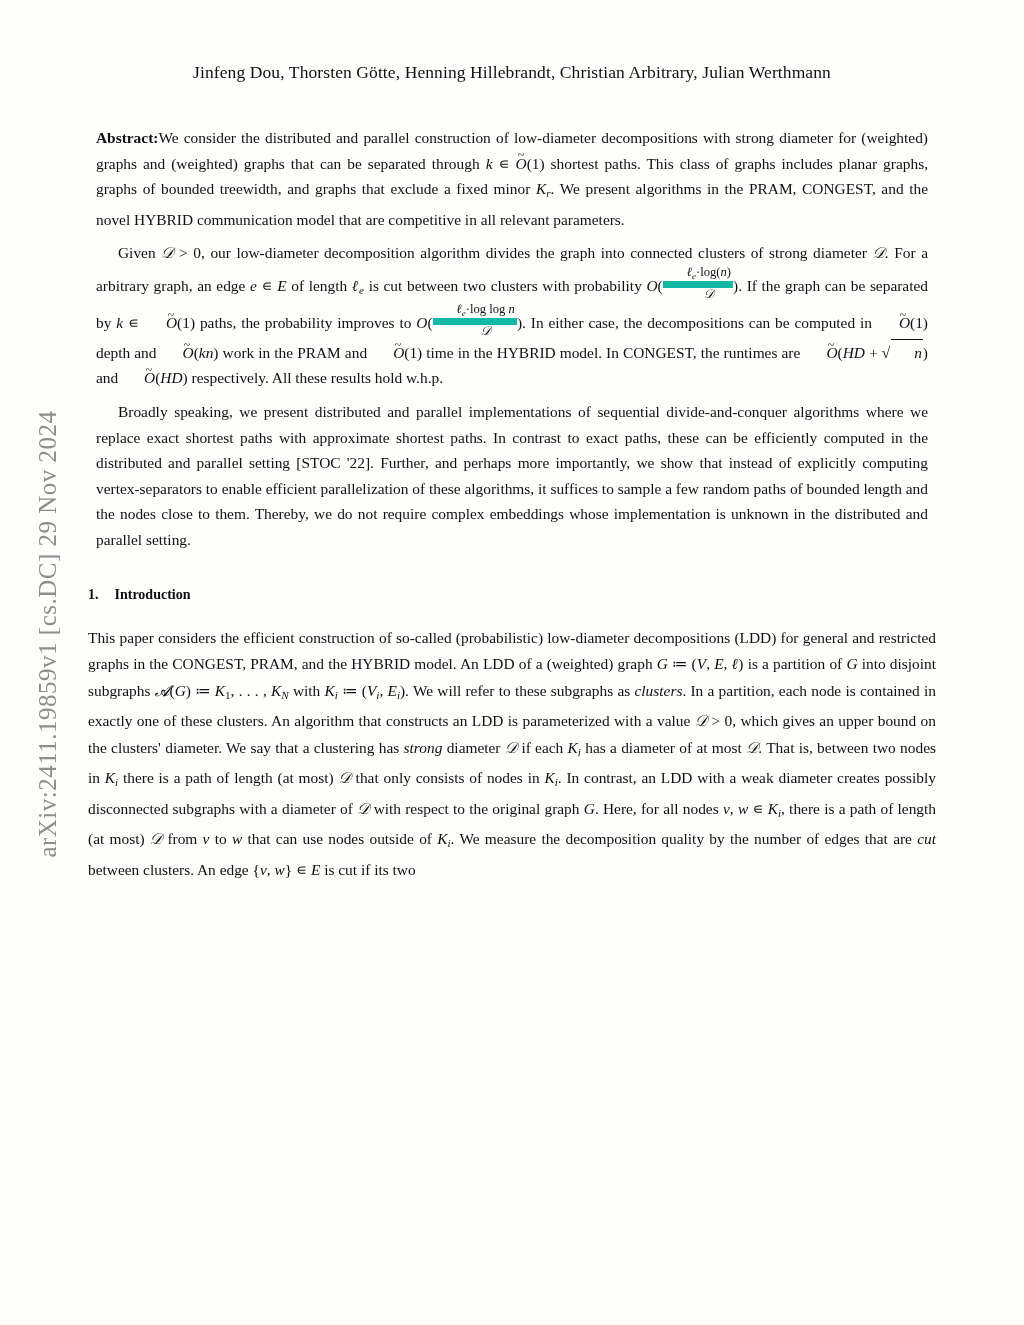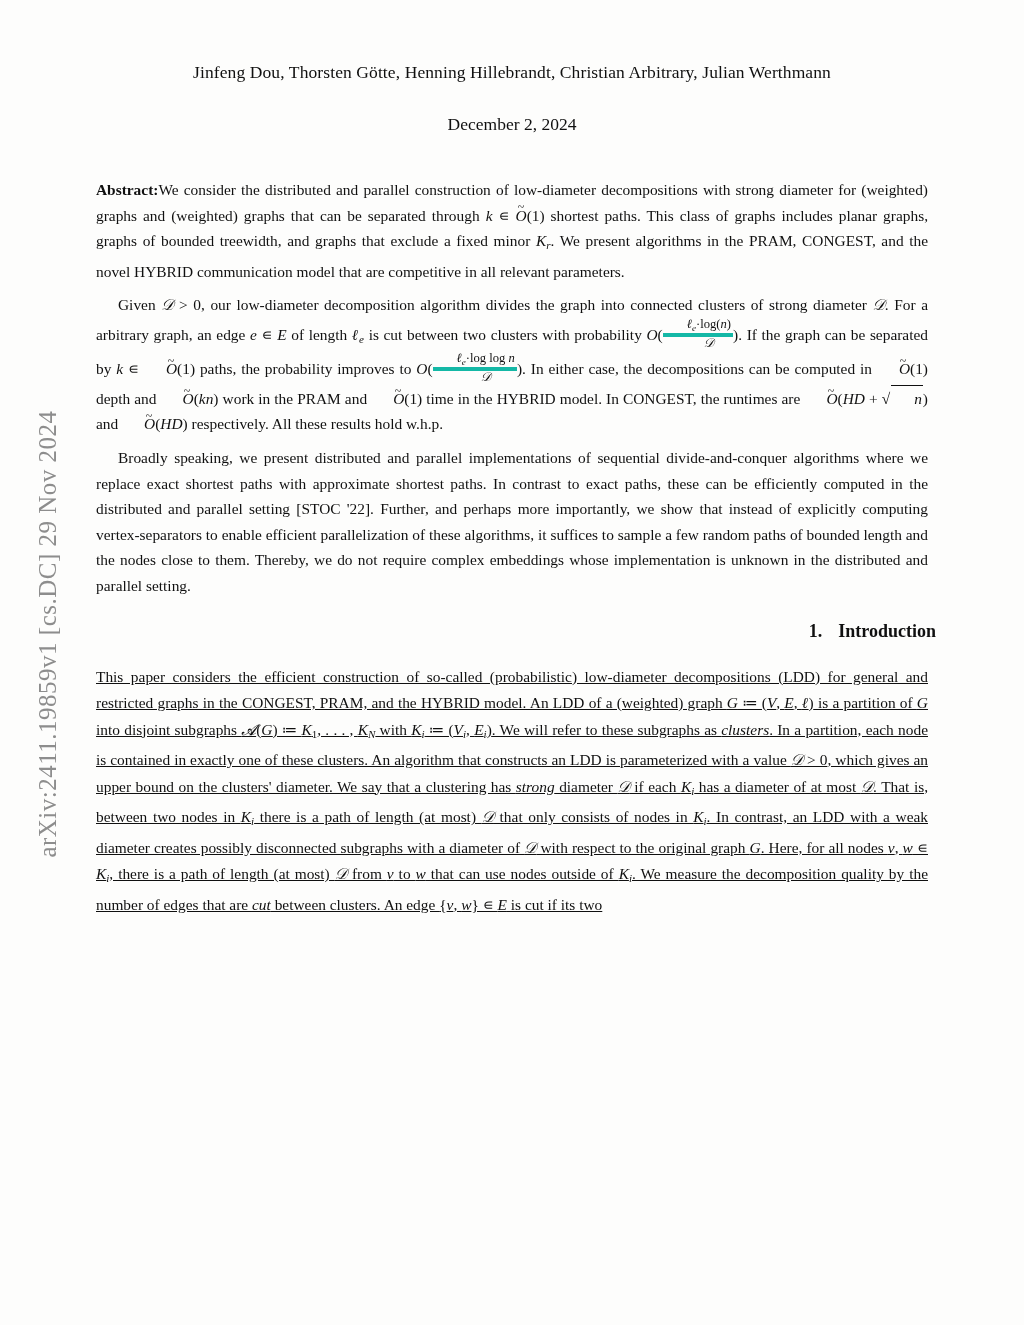--- a/index.html
+++ b/index.html
@@ -71,54 +71,53 @@
   .abstract b {
     font-weight: bold;
   }
   .abstract p {
     margin: 8px;
   }
   .abstract p.indent {
     text-indent: 22px;
   }
   .section-head {
-    text-align: right;
+    text-align: left;
     font-weight: bold;
-    font-size: 18px;
-    margin-top: 22px;
+    font-size: 14px;
+    margin-top: 34px;
     margin-bottom: 22px;
   }
   .section-head .num {
     margin-right: 16px;
   }
   .body-text {
     font-size: 15.4px;
     line-height: 26.5px;
     text-align: justify;
   }
   .body-text p {
-    margin: 8px;
-    text-decoration: underline;
+    margin: 0;
   }
   i, .it { font-style: italic; }
   .math { font-style: italic; font-family: "Liberation Serif", serif; }
   sub {
     font-size: 0.72em;
     vertical-align: -0.28em;
   }
   .frac {
     display: inline-block;
     vertical-align: -0.55em;
     text-align: center;
     font-size: 0.82em;
     line-height: 1.1;
   }
   .frac .num-part {
     display: block;
-    border-bottom: 4px solid #14b8a6;
+    border-bottom: 7px solid #14b8a6;
     padding: 0 2px;
   }
   .frac .den-part {
     display: block;
     padding: 0 2px;
   }
   .cal {
     font-family: "Liberation Serif", serif;
     font-style: italic;
   }
@@ -150,21 +149,20 @@
 
 <div class="page">
 
   <div class="arxiv-stamp">arXiv:2411.19859v1  [cs.DC]  29 Nov 2024</div>
 
   <div class="content">
 
 
     <div class="authors">Jinfeng Dou, Thorsten Götte, Henning Hillebrandt, Christian Arbitrary, Julian Werthmann</div>
 
-    <div class="date">December 2, 2024</div>
 
     <div class="abstract">
       <p><b>Abstract:</b><span>We consider the distributed and parallel construction of low-diameter decompositions with strong diameter for (weighted) graphs and (weighted) graphs that can be separated through </span><span class="math">k</span> <span>∊</span> <span class="tilde-O">O</span><span>(1)</span><span> shortest paths. This class of graphs includes planar graphs, graphs of bounded treewidth, and graphs that exclude a fixed minor </span><span class="math">K<sub>r</sub></span><span>. We present algorithms in the PRAM, CONGEST, and the novel HYBRID communication model that are competitive in all relevant parameters.</span></p>
 
       <p class="indent"><span>Given </span><span class="cal">𝒟</span> &gt; 0<span>, our low-diameter decomposition algorithm divides the graph into connected clusters of strong diameter </span><span class="cal">𝒟</span><span>. For a arbitrary graph, an edge </span><span class="math">e</span> ∊ <span class="math">E</span><span> of length </span><span class="math">ℓ<sub>e</sub></span><span> is cut between two clusters with probability </span><span class="math">O</span>(<span class="frac"><span class="num-part"><span class="math">ℓ<sub>e</sub></span>·log(<span class="math">n</span>)</span><span class="den-part"><span class="cal">𝒟</span></span></span>)<span>. If the graph can be separated by </span><span class="math">k</span> ∊ <span class="tilde-O">O</span>(1)<span> paths, the probability improves to </span><span class="math">O</span>(<span class="frac"><span class="num-part"><span class="math">ℓ<sub>e</sub></span>·log log <span class="math">n</span></span><span class="den-part"><span class="cal">𝒟</span></span></span>)<span>. In either case, the decompositions can be computed in </span><span class="tilde-O">O</span>(1)<span> depth and </span><span class="tilde-O">O</span>(<span class="math">kn</span>)<span> work in the PRAM and </span><span class="tilde-O">O</span>(1)<span> time in the HYBRID model. In CONGEST, the runtimes are </span><span class="tilde-O">O</span>(<span class="math">HD</span> + <span class="radic">√</span><span class="sqrt"><span class="math">n</span></span>)<span> and </span><span class="tilde-O">O</span>(<span class="math">HD</span>)<span> respectively. All these results hold w.h.p.</span></p>
 
       <p class="indent">Broadly speaking, we present distributed and parallel implementations of sequential divide-and-conquer algorithms where we replace exact shortest paths with approximate shortest paths. In contrast to exact paths, these can be efficiently computed in the distributed and parallel setting [STOC '22]. Further, and perhaps more importantly, we show that instead of explicitly computing vertex-separators to enable efficient parallelization of these algorithms, it suffices to sample a few random paths of bounded length and the nodes close to them. Thereby, we do not require complex embeddings whose implementation is unknown in the distributed and parallel setting.</p>
     </div>
 
     <div class="section-head">

